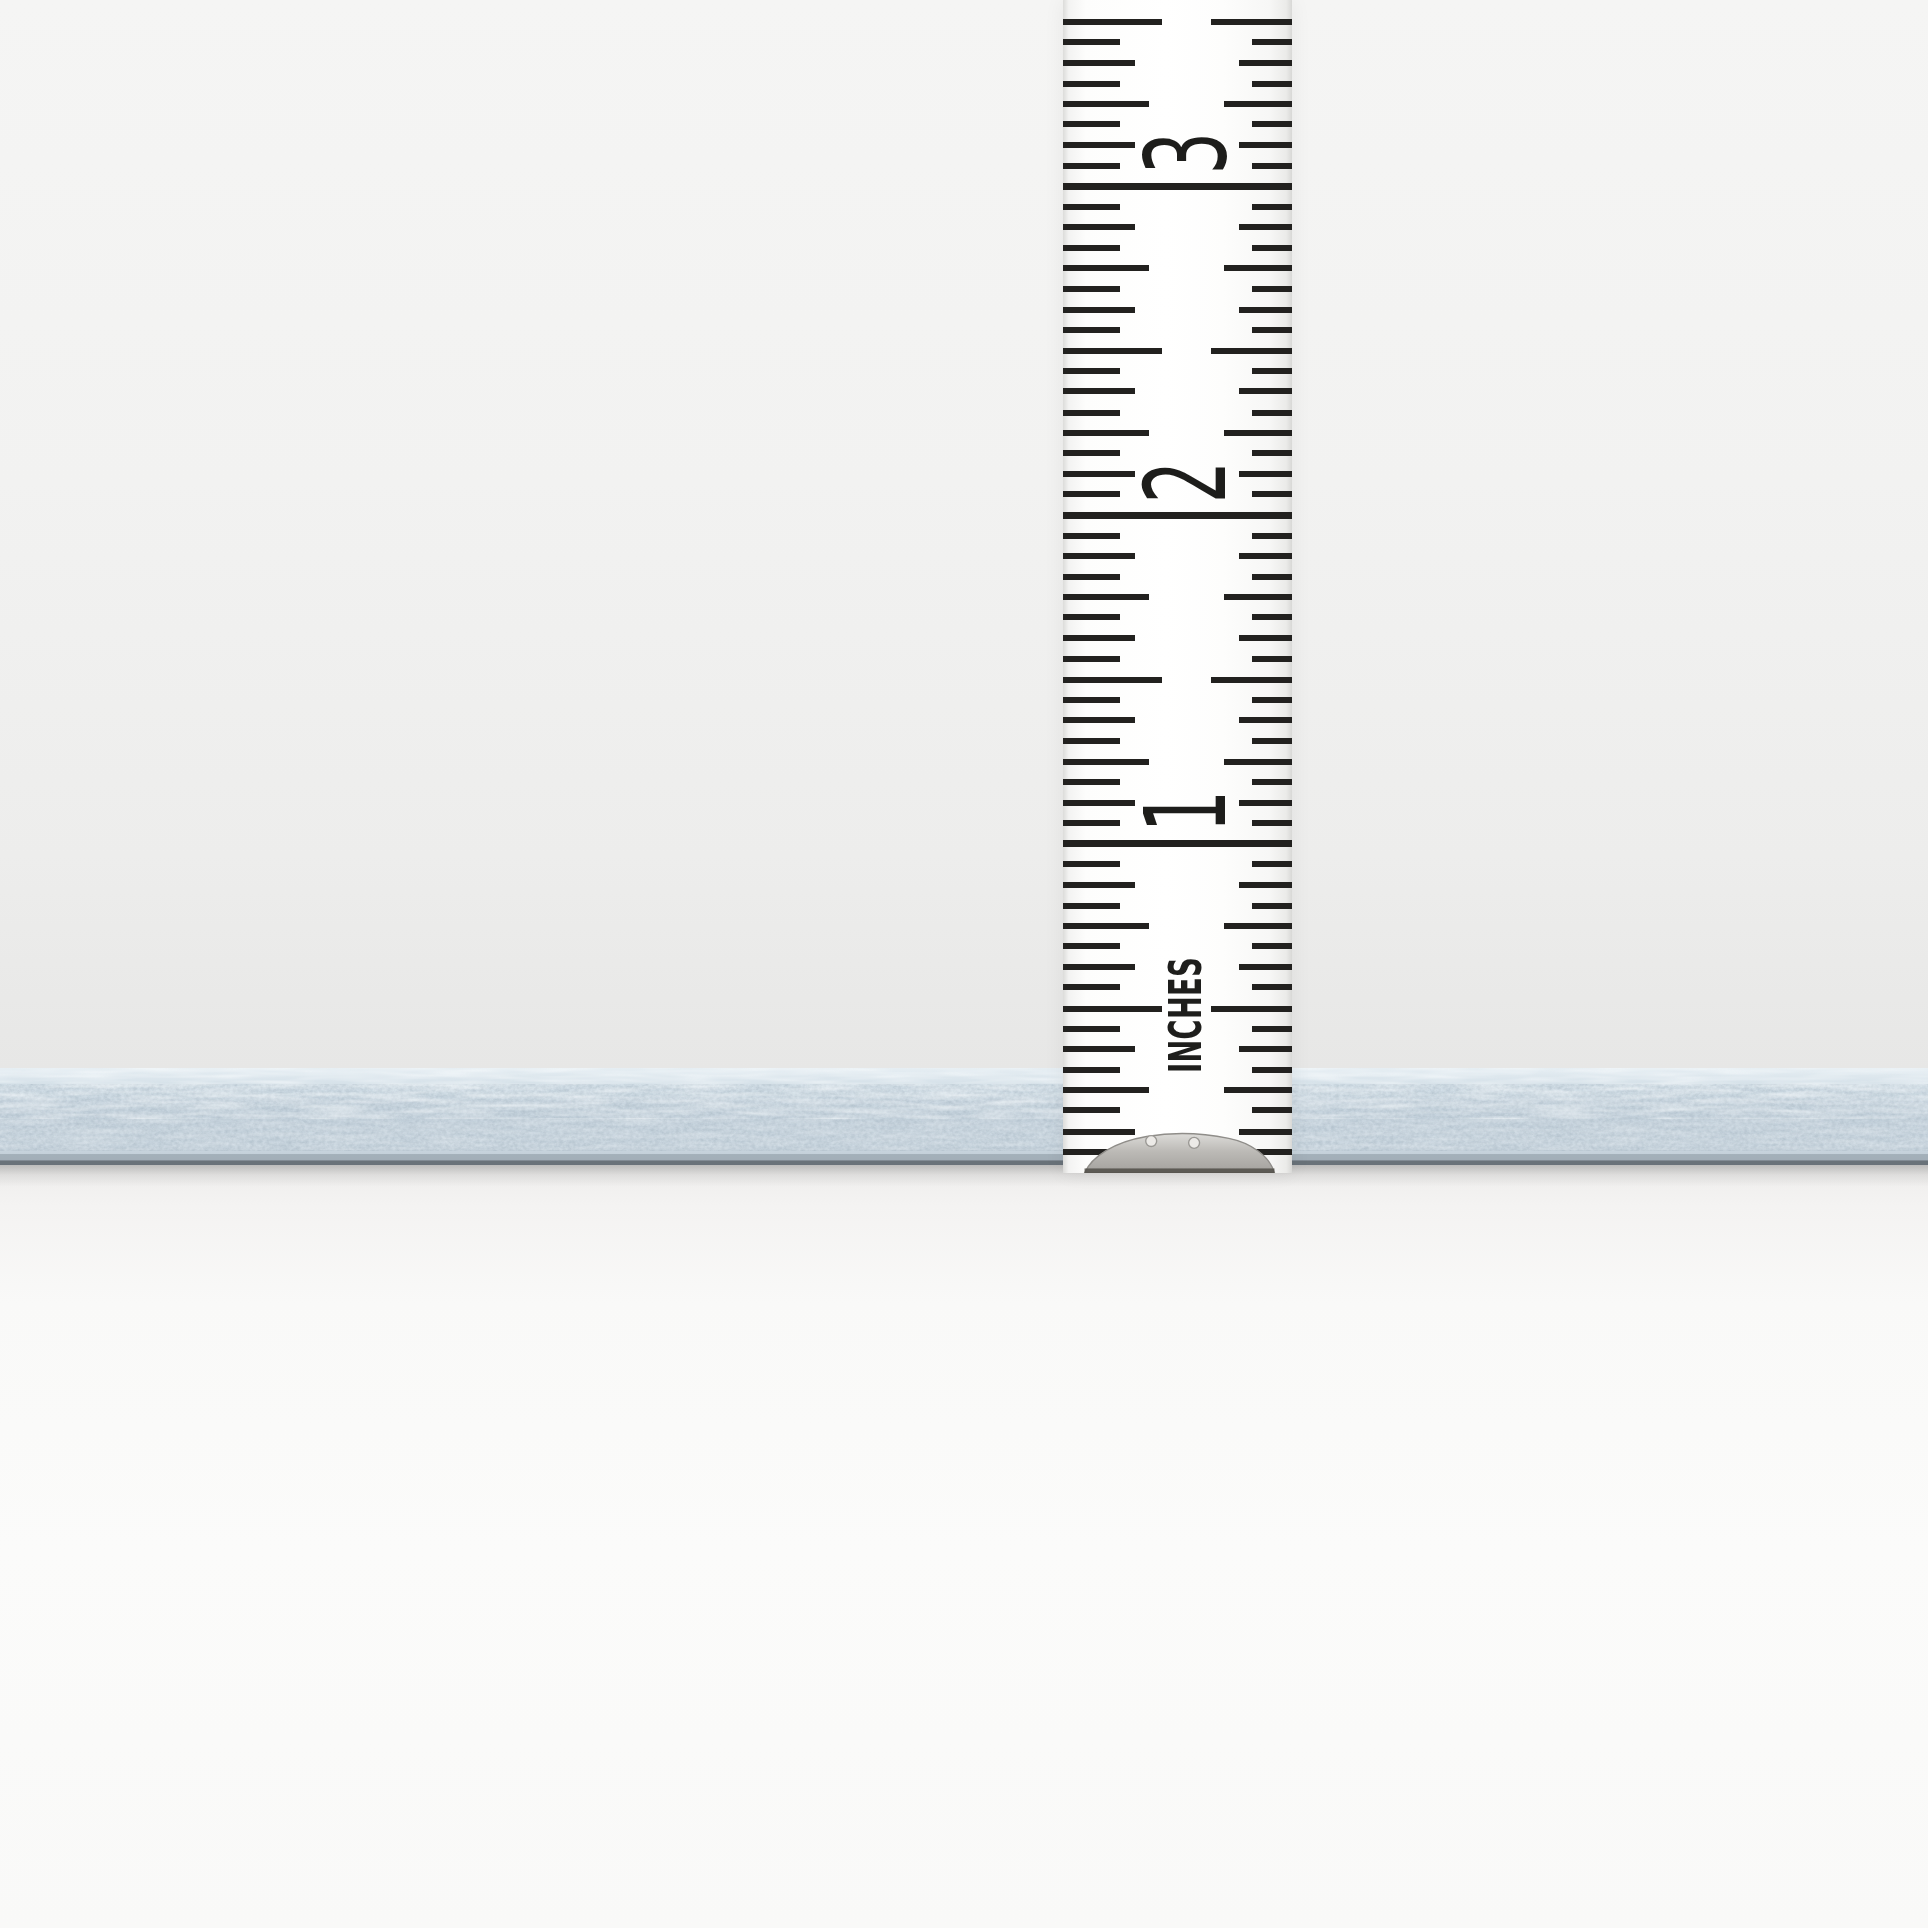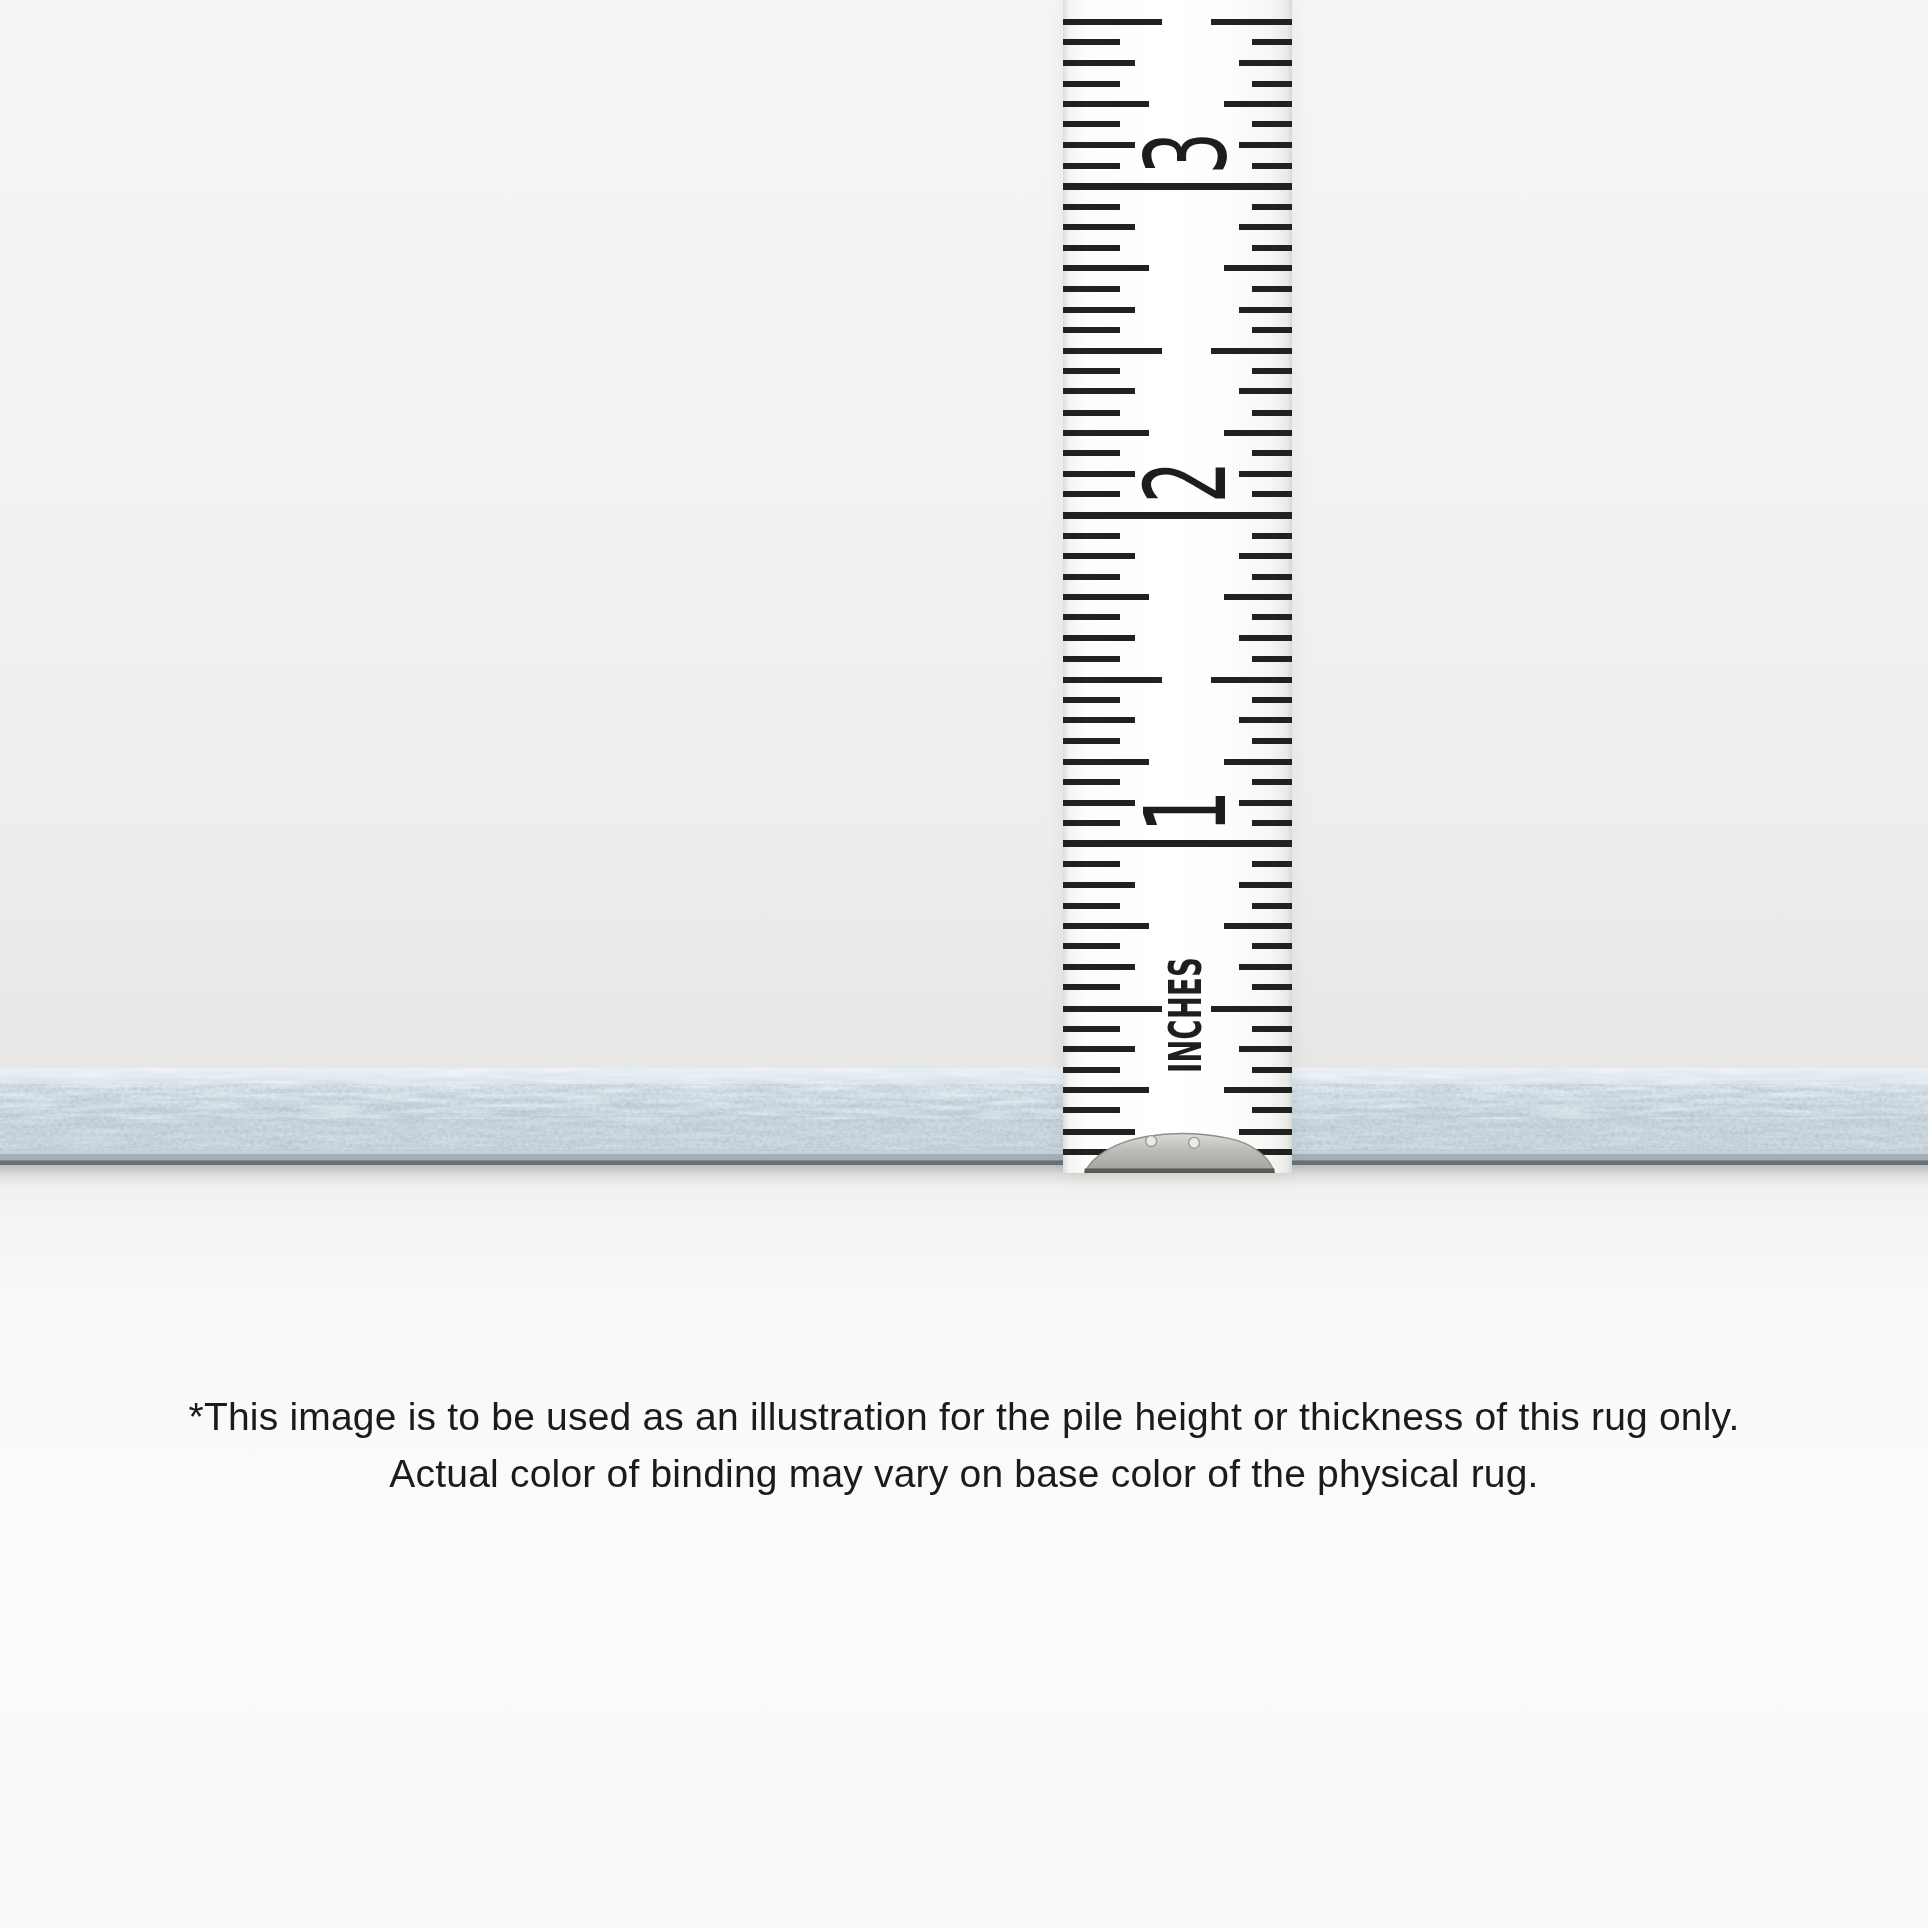--- a/index.html
+++ b/index.html
@@ -244,19 +244,15 @@
           </linearGradient>
         </defs>
         <path d="M2,46 C10,28 34,12 70,6 C100,1 130,2 160,8 C185,13 205,28 210,46 Z" fill="url(#tipgrad)" stroke="#8f8d89" stroke-width="1.5"></path>
         <circle cx="75" cy="11" r="6" fill="#eceae7" stroke="#9a9894" stroke-width="1.5"></circle>
         <circle cx="122" cy="13" r="6" fill="#eceae7" stroke="#9a9894" stroke-width="1.5"></circle>
         <rect x="2" y="41" width="208" height="5" fill="#4a4741" opacity="0.8"></rect>
       </svg>
     </div>
   </div>
 
-  <div class="caption">
-    <div>*This image is to be used as an illustration for the pile height or thickness of this rug only.</div>
-    <div>Actual color of binding may vary on base color of the physical rug.</div>
-  </div>
 
 </div>
 
 
 </body></html>

